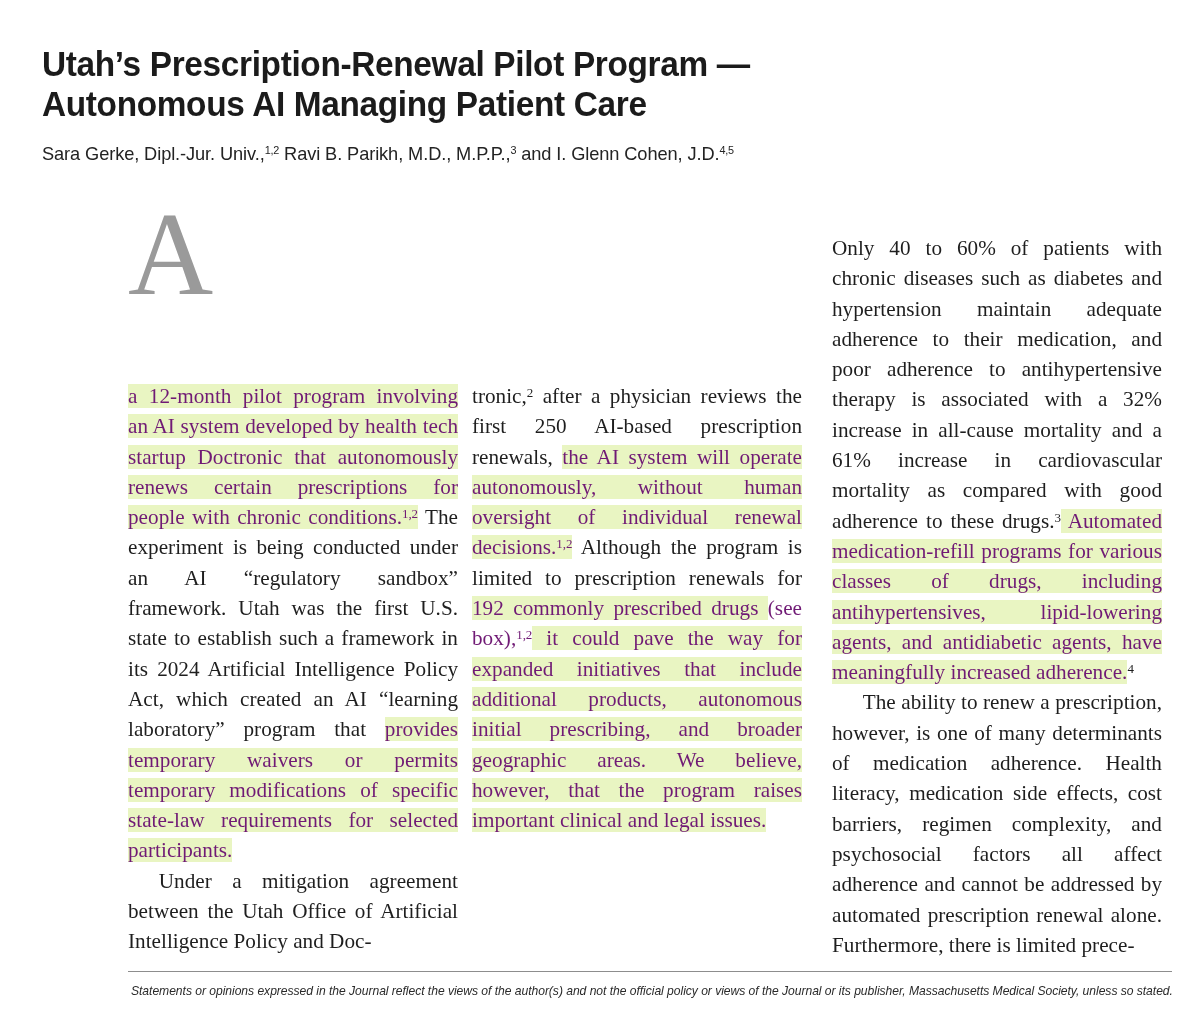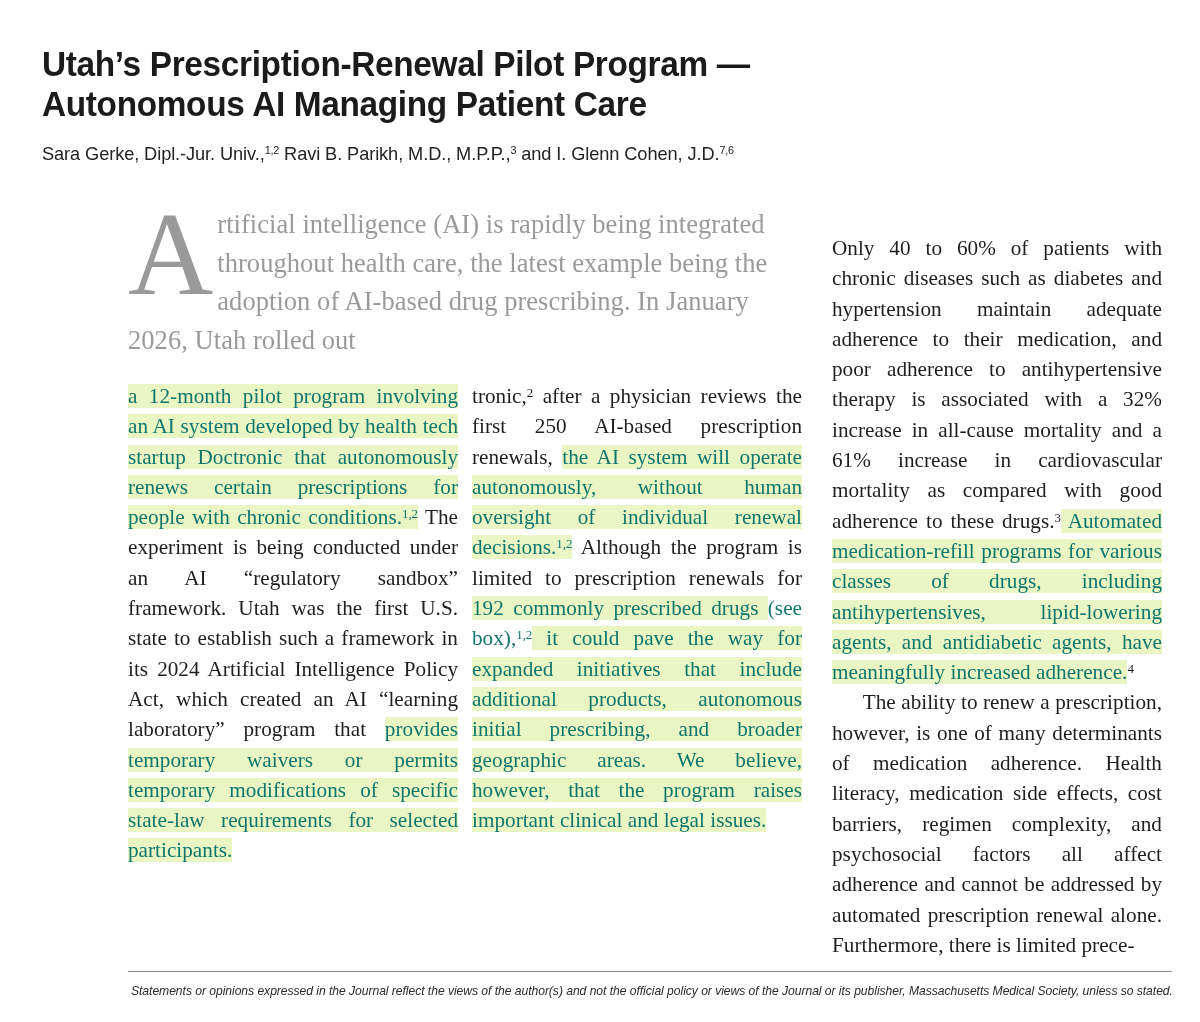--- a/index.html
+++ b/index.html
@@ -118,21 +118,21 @@
   }
   .col sup {
     font-size: 13px;
     line-height: 0;
     vertical-align: 0.5em;
     letter-spacing: -0.1px;
   }
 
   mark.hl {
     background: #e9f5c2;
-    color: #0f766e;
+    color: #701a75;
     padding: 0;
     box-decoration-break: clone;
     -webkit-box-decoration-break: clone;
   }
   
   mark.hl .gap {
     background: #ffffff;
   }
 
   
@@ -169,32 +169,33 @@
 </head>
 <body>
 
 <div class="page">
 
   <div class="title-block">
     <h1 class="article-title">Utah’s Prescription-Renewal Pilot Program —
 Autonomous AI Managing Patient Care</h1>
 
     <p class="byline">
-      <span>Sara Gerke, Dipl.-Jur. Univ.,</span><sup>1,2</sup><span> Ravi B. Parikh, M.D., M.P.P.,</span><sup>3</sup><span> and I. Glenn Cohen, J.D.</span><sup>7,6</sup>
+      <span>Sara Gerke, Dipl.-Jur. Univ.,</span><sup>1,2</sup><span> Ravi B. Parikh, M.D., M.P.P.,</span><sup>3</sup><span> and I. Glenn Cohen, J.D.</span><sup>4,5</sup>
     </p>
   </div>
 
   <div class="lead">
-    <span class="dropcap">A</span><span>rtificial intelligence (AI) is rapidly being integrated throughout health care, the latest example being the adoption of AI-based drug prescribing. In January 2026, Utah rolled out</span>
+    <span class="dropcap">A</span>
   </div>
 
   <div class="cols">
 
     <div class="col col-1">
       <p><mark class="hl"><span>a 12-month pilot program involving an AI system developed by health tech startup Doctronic that autonomously renews certain prescriptions for people with chronic conditions.</span><sup>1,2</sup></mark><span> The experiment is being conducted under an AI “regulatory sandbox” framework. Utah was the first U.S. state to establish such a framework in its 2024 Artificial Intelligence Policy Act, which created an AI “learning laboratory” program that </span><mark class="hl"><span>provides temporary waivers or permits temporary modifications of specific state-law requirements for selected participants.</span></mark></p>
+      <p>Under a mitigation agreement between the Utah Office of Artificial Intelligence Policy and Doc-</p>
     </div>
 
     <div class="col col-2">
       <p><span>tronic,</span><sup>2</sup><span> after a physician reviews the first 250 AI-based prescription renewals, </span><mark class="hl"><span>the AI system will operate autonomously, without human oversight of individual renewal decisions.</span><sup>1,2</sup></mark><span> Although the program is limited to prescription renewals for </span><mark class="hl"><span>192 commonly prescribed drugs </span><span class="gap"><span>(see box),</span><sup>1,2</sup></span><span> it could pave the way for expanded initiatives that include additional products, autonomous initial prescribing, and broader geographic areas. We believe, however, that the program raises important clinical and legal issues.</span></mark></p>
     </div>
 
     <div class="col col-3">
       <p><span>Only 40 to 60% of patients with chronic diseases such as diabetes and hypertension maintain adequate adherence to their medication, and poor adherence to antihypertensive therapy is associated with a 32% increase in all-cause mortality and a 61% increase in cardiovascular mortality as compared with good adherence to these drugs.</span><sup>3</sup><mark class="hl"><span> Automated medication-refill programs for various classes of drugs, including antihypertensives, lipid-lowering agents, and antidiabetic agents, have meaningfully increased adherence.</span></mark><sup>4</sup></p>
       <p>The ability to renew a prescription, however, is one of many determinants of medication adherence. Health literacy, medication side effects, cost barriers, regimen complexity, and psychosocial factors all affect adherence and cannot be addressed by automated prescription renewal alone. Furthermore, there is limited prece-</p>
     </div>

